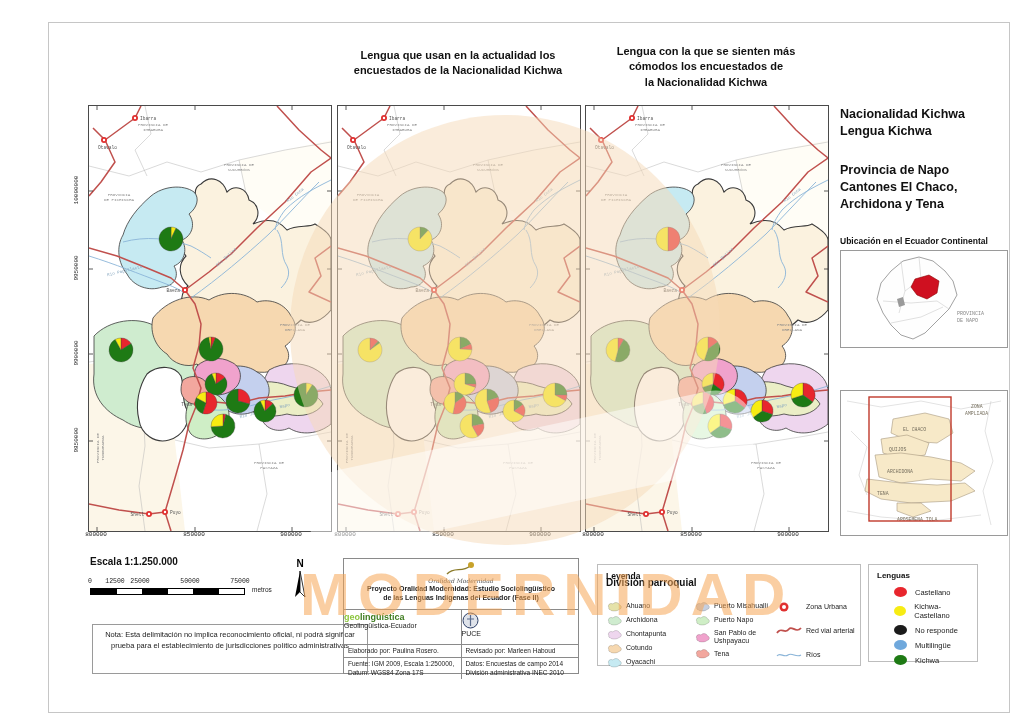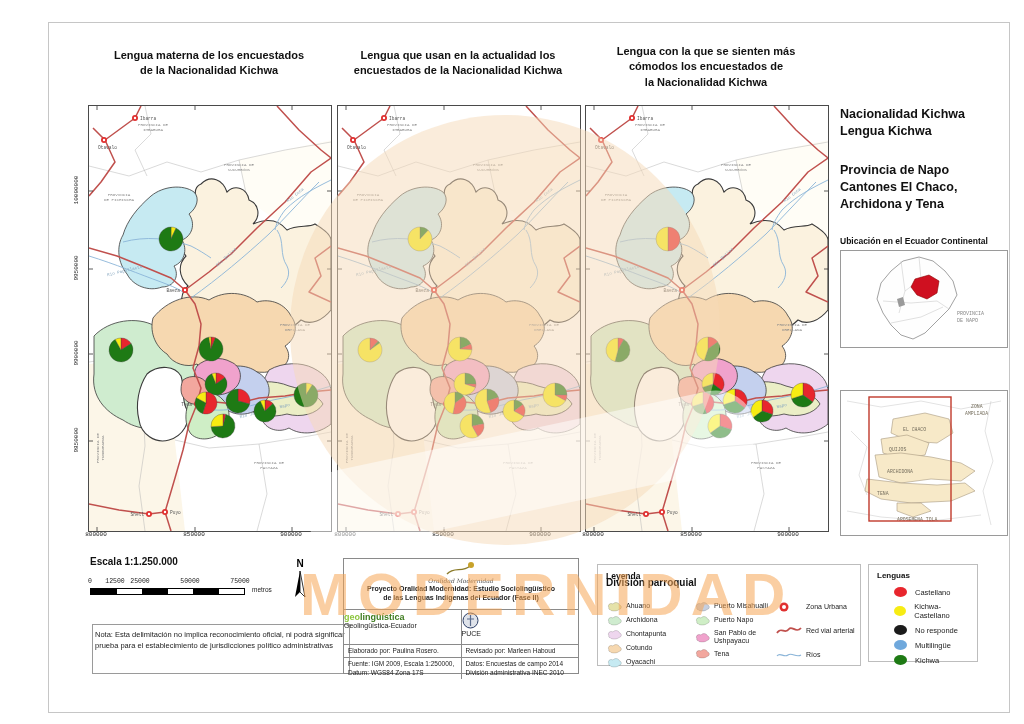--- a/index.html
+++ b/index.html
@@ -15,21 +15,21 @@
   .side-h1{font-size:12.5px;font-weight:700;line-height:1.35;white-space:pre-line;color:#111;z-index:3;}
   .side-h2{font-size:8.5px;font-weight:700;line-height:1.45;white-space:pre-line;color:#111;z-index:3;}
   .inset{border:1px solid #9a9a9a;background:#fff;z-index:3;}
   
   .scale-title{font-size:10px;font-weight:700;color:#111;z-index:5;}
   .scalebar{height:5px;display:flex;border:1px solid #000;z-index:5;}
   .scalebar div{width:25px;height:5px;}
   .sb-b{background:#000;} .sb-w{background:#fff;border-left:1px solid #000;}
   .metros{font-size:6.5px;color:#222;z-index:5;}
   .north-n{font-size:10px;font-weight:700;text-align:center;width:14px;z-index:5;}
-  .note-box{border:1px solid #9a9a9a;font-size:7.5px;line-height:1.5;color:#222;padding:4px 2px;z-index:5;background:#fff0;}
+  .note-box{border:1px solid #9a9a9a;font-size:7.5px;line-height:1.5;color:#222;padding:4px 11px;z-index:5;background:#fff0;text-align:center;}
   .credits{border:1px solid #8a8a8a;background:rgba(255,255,255,.0);z-index:5;font-size:6.5px;color:#222;}
   .credits .row1{height:48px;border-bottom:1px solid #8a8a8a;text-align:center;padding-top:2px;}
   .credits .proj{font-size:7px;font-weight:700;line-height:1.35;white-space:pre-line;}
   .credits .logos{display:flex;height:34px;border-bottom:1px solid #8a8a8a;}
   .credits .logos>div{width:50%;padding-top:2px;}
   .credits .logos>div:first-child{border-right:1px solid #8a8a8a;}
   .credits .r{display:flex;border-bottom:1px solid #8a8a8a;}
   .credits .r:last-child{border-bottom:none;}
   .credits .r>div{width:50%;padding:2px 4px;line-height:1.3;}
   .credits .r>div:first-child{border-right:1px solid #8a8a8a;}
@@ -51,22 +51,20 @@
   .wm-script{left:285px;top:428px;font-family:"DejaVu Serif",serif;font-style:italic;font-size:110px;
              color:rgba(152,178,142,0.5);letter-spacing:2px;}
   .wm-block{left:300px;top:560px;font-weight:700;font-size:60px;letter-spacing:8px;color:rgba(246,166,86,0.55);}
 </style>
 </head>
 <body>
 
 <div id="page">
   <div class="abs sheet"></div>
 
-  <div class="abs map-title" style="left:88px">Lengua materna de los  encuestados
-de la Nacionalidad Kichwa</div>
   <div class="abs map-title" style="left:585px;top:44px">Lengua con la que se sienten más
 cómodos los encuestados de
 la Nacionalidad Kichwa</div>
   <div class="abs map-title" style="left:337px">Lengua que usan en la actualidad los
 encuestados de la Nacionalidad Kichwa</div>
 
   <div class="abs map" id="mapP0" style="left:88px"><svg viewBox="0 0 242 425" width="242" height="425">
         <path d="M0,258 L60,252 L92,270 L86,336 L96,425 L0,425 Z" fill="#fcf6e8"></path>
         <path d="M150,54 L242,34 L242,136 L196,120 L158,94 Z" fill="#fffdf6"></path>
         <path d="M0,60 L40,70 L78,56 L112,66 L150,54 L196,44 L242,36" stroke="#b5b5b5" stroke-width="0.5" fill="none"></path>

